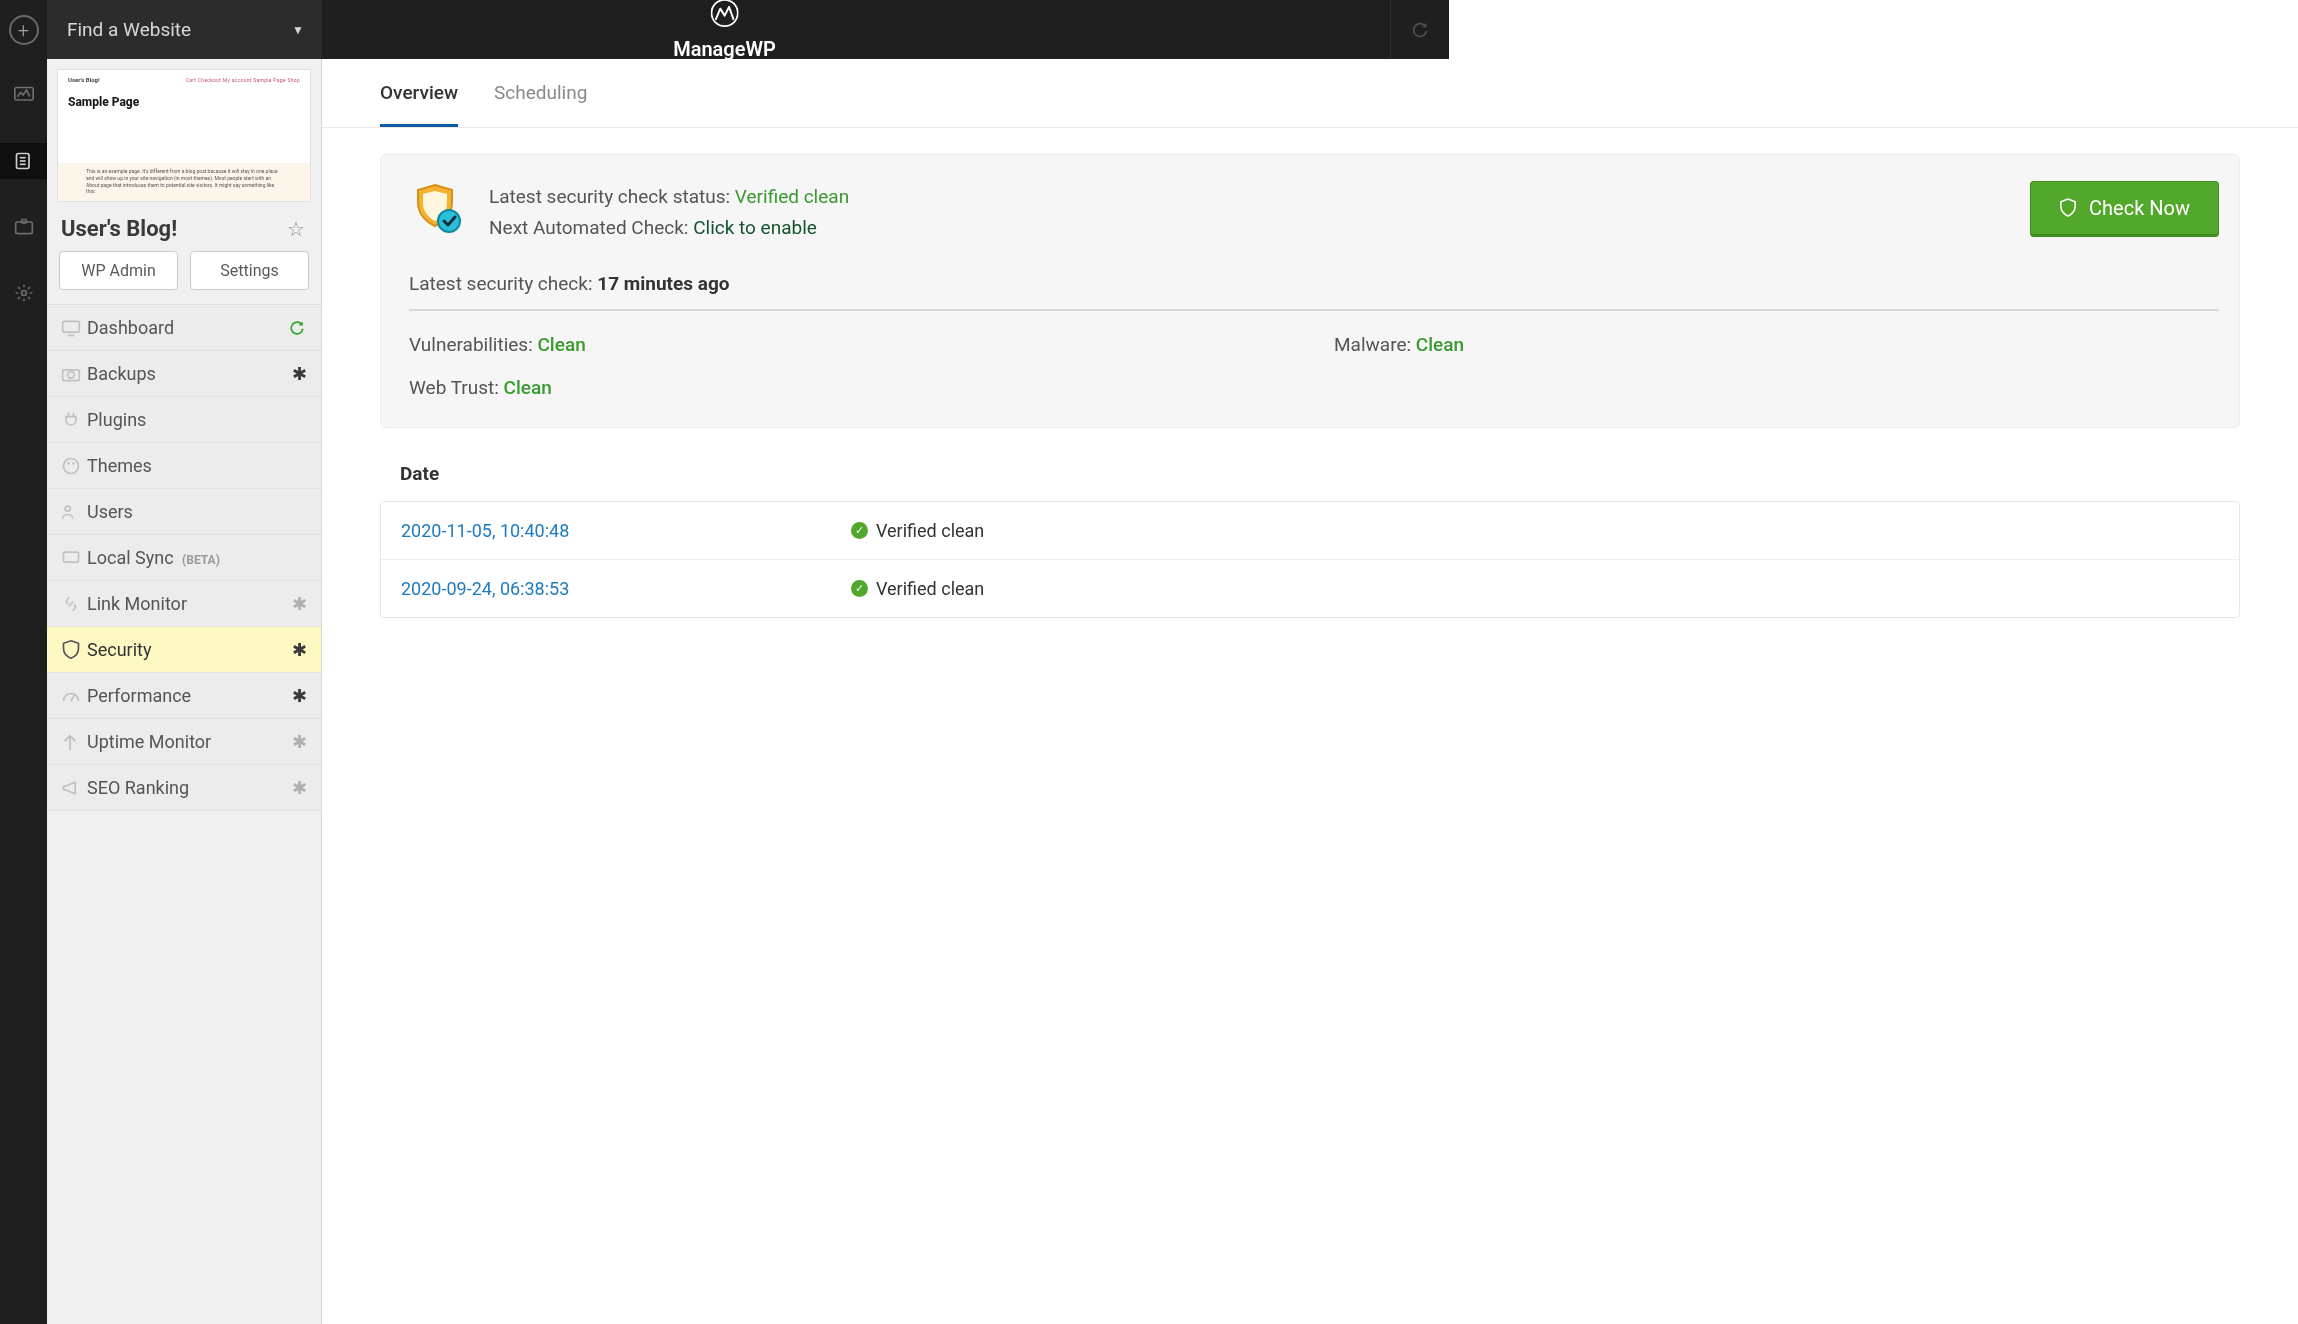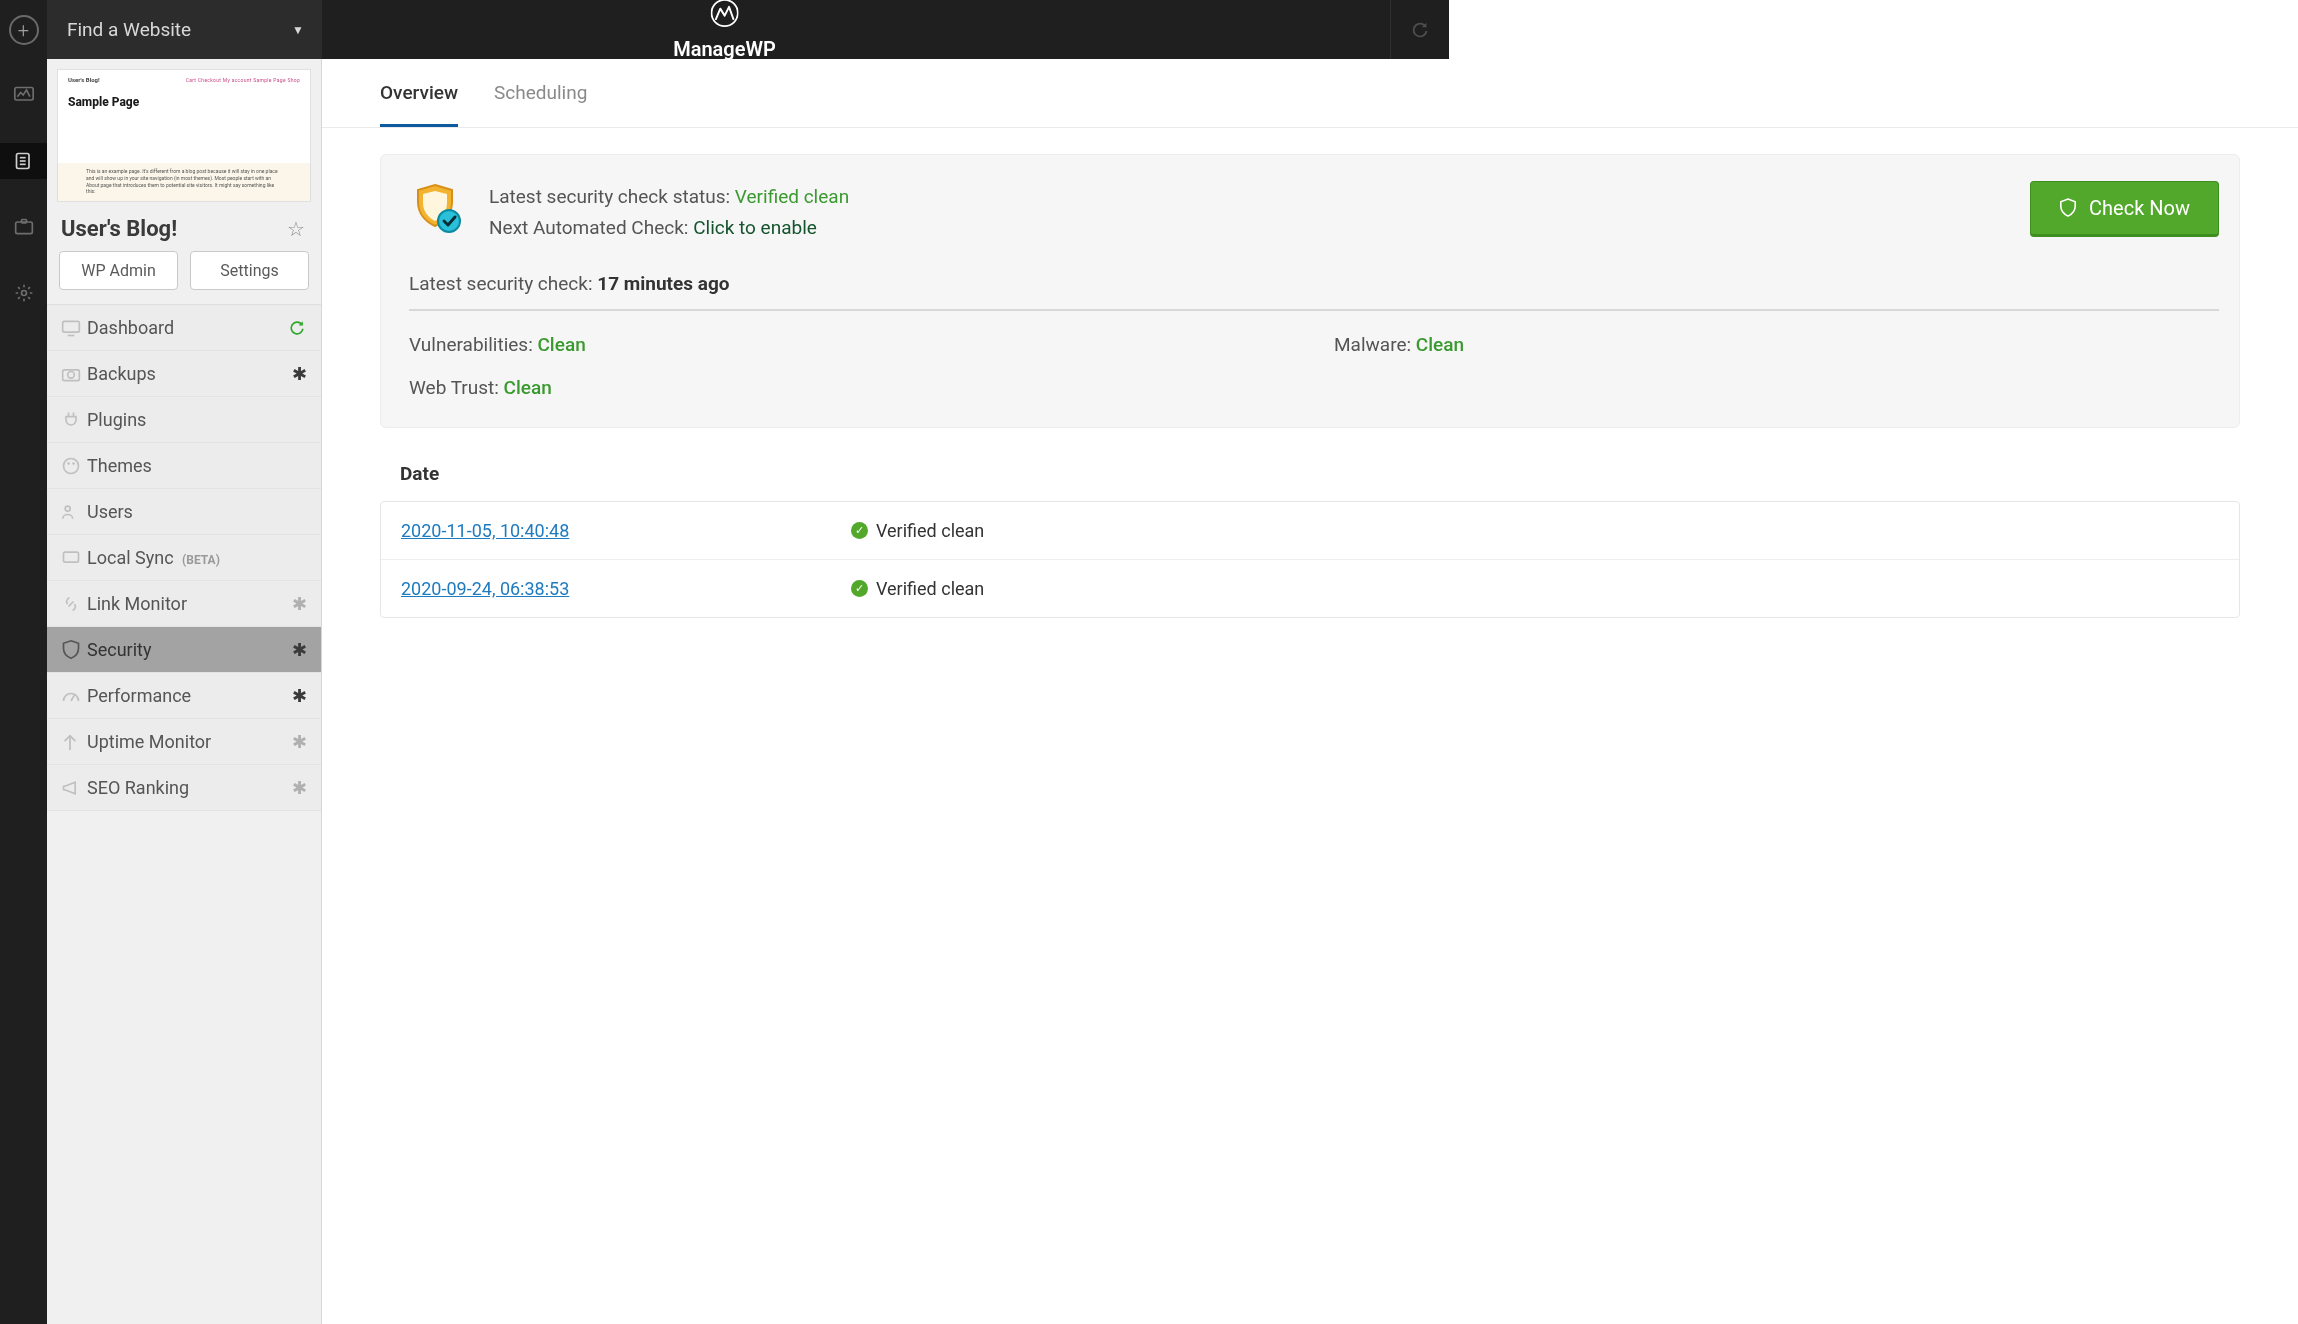--- a/index.html
+++ b/index.html
@@ -38,21 +38,21 @@
 .btn{flex:1;border:1px solid #c9c9c9;background:#fff;border-radius:4px;padding:9px 0;text-align:center;color:#5a5a5a;font-size:16px;cursor:pointer;}
 
 .menu{border-top:1px solid #dedede;}
 .menu-item{display:flex;align-items:center;height:46px;padding:0 14px;border-bottom:1px solid #e3e3e3;color:#555;font-size:18px;cursor:pointer;position:relative;background:#ececec;}
 .menu-item .mi-icon{width:26px;color:#c0c0c0;display:flex;align-items:center;}
 .menu-item .mi-label{flex:1;}
 .menu-item .mi-badge{font-size:12px;color:#9a9a9a;font-weight:700;margin-left:4px;}
 .menu-item .mi-gear{color:#b0b0b0;}
 .menu-item.dark-gear .mi-gear{color:#3a3a3a;}
 .menu-item .mi-refresh{color:#2ea52b;}
-.menu-item.active{background:#a3a3a3;color:#333;}
+.menu-item.active{background:#fef9c3;color:#333;}
 .menu-item.active .mi-icon{color:#555;}
 
 
 .main{position:absolute;left:322px;right:0;top:59px;bottom:0;background:#fff;overflow:auto;}
 .page-head{display:flex;align-items:center;gap:22px;padding:22px 0 28px 20px;border-bottom:1px solid #eaeaea;}
 .back-btn{width:54px;height:52px;border:1px solid #d6d6d6;border-radius:4px;display:flex;align-items:center;justify-content:center;color:#9a9a9a;cursor:pointer;font-size:22px;}
 .page-title{font-size:32px;color:#4a4a4a;font-weight:400;}
 
 .tabs{display:flex;gap:36px;padding:22px 0 0 58px;border-bottom:1px solid #eaeaea;}
 .tab{padding-bottom:20px;font-size:19px;color:#8a8a8a;cursor:pointer;border-bottom:3px solid transparent;}
@@ -70,21 +70,21 @@
 .latest-line b{font-weight:700;color:#333;}
 .status-grid{display:grid;grid-template-columns:1fr 1fr;column-gap:40px;row-gap:20px;margin-top:22px;font-size:19px;color:#555;}
 .status-grid .green{color:#3a9a2f;font-weight:500;}
 
 .table-head{display:flex;padding:34px 20px 16px 20px;font-size:19px;font-weight:700;color:#333;}
 .col-date{flex:0 0 450px;}
 .col-status{flex:1;}
 .table{border:1px solid #e6e6e6;border-radius:4px;}
 .row{display:flex;align-items:center;padding:18px 20px;font-size:18px;border-bottom:1px solid #eee;}
 .row:last-child{border-bottom:none;}
-.row .date{flex:0 0 450px;color:#1e7bbf;cursor:pointer;text-decoration:underline;}
+.row .date{flex:0 0 450px;color:#1e7bbf;cursor:pointer;}
 .row .status{display:flex;align-items:center;gap:8px;color:#333;}
 .ok-dot{width:17px;height:17px;border-radius:50%;background:#52a82b;display:inline-flex;align-items:center;justify-content:center;color:#fff;font-size:11px;}
 
 
 .site-sidebar::-webkit-scrollbar{width:8px;}
 .site-sidebar::-webkit-scrollbar-thumb{background:#c8c8c8;border-radius:4px;}
 
 svg{display:block;}
 </style>
 </head>

